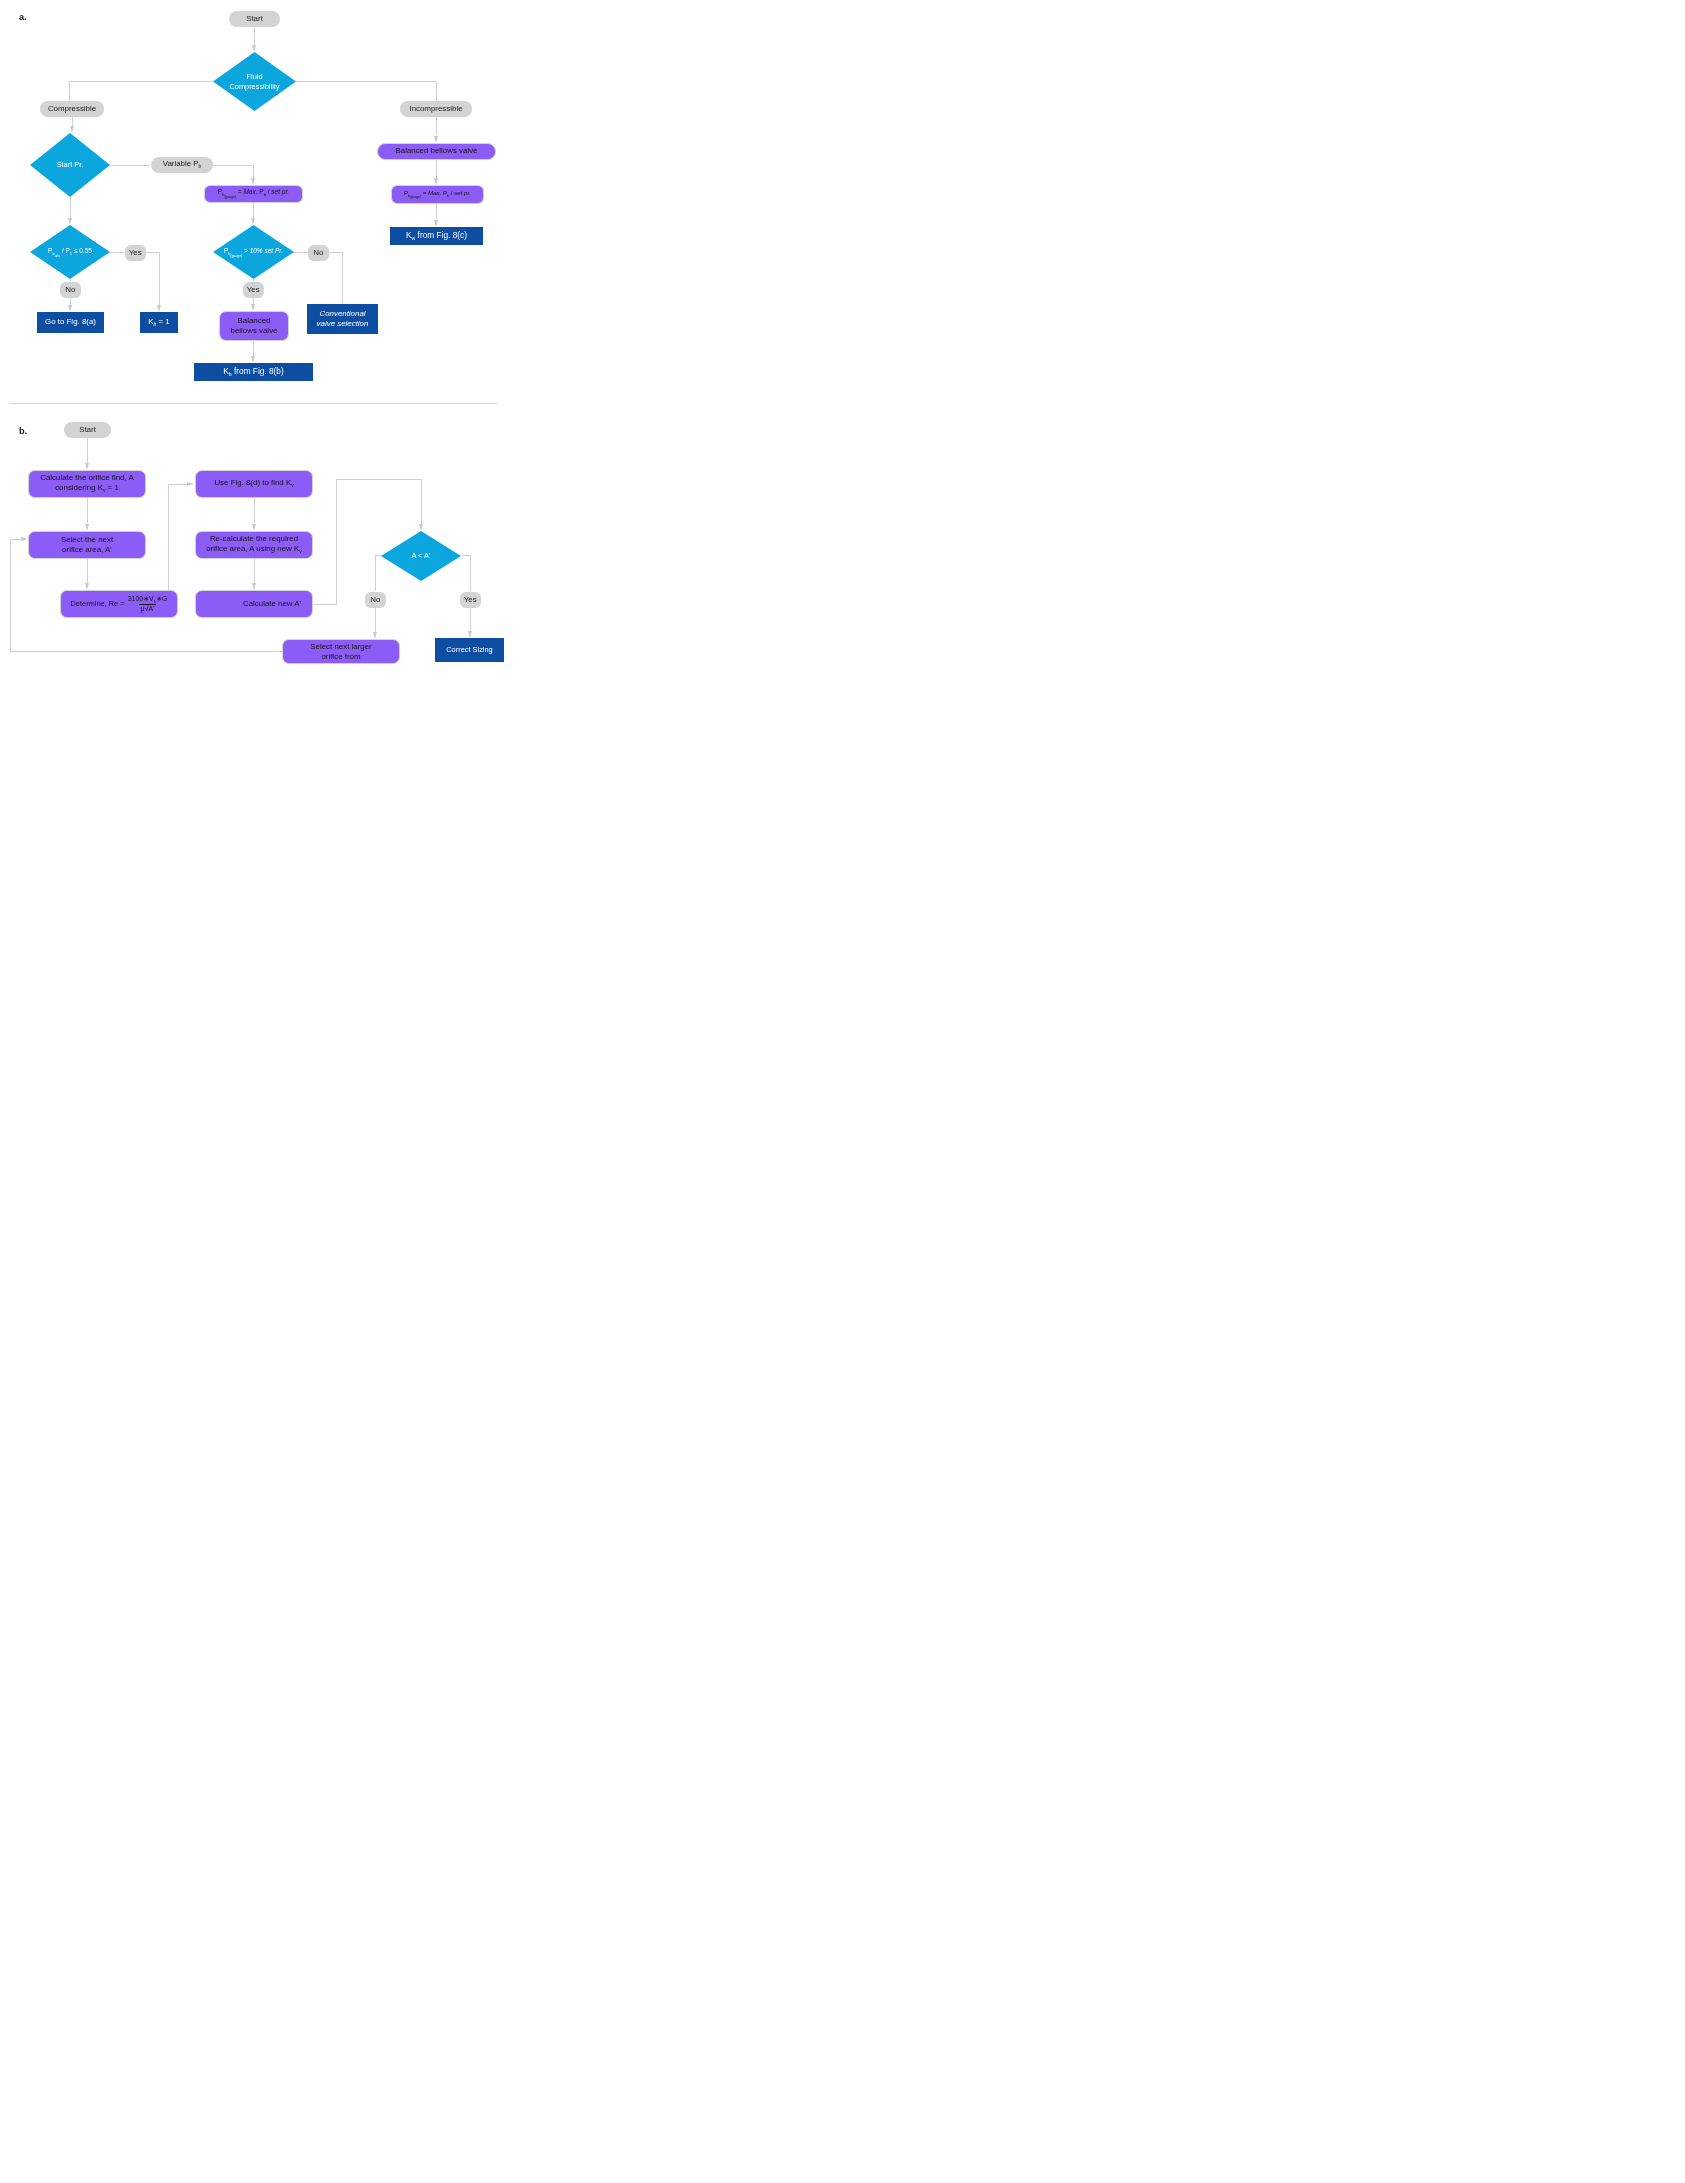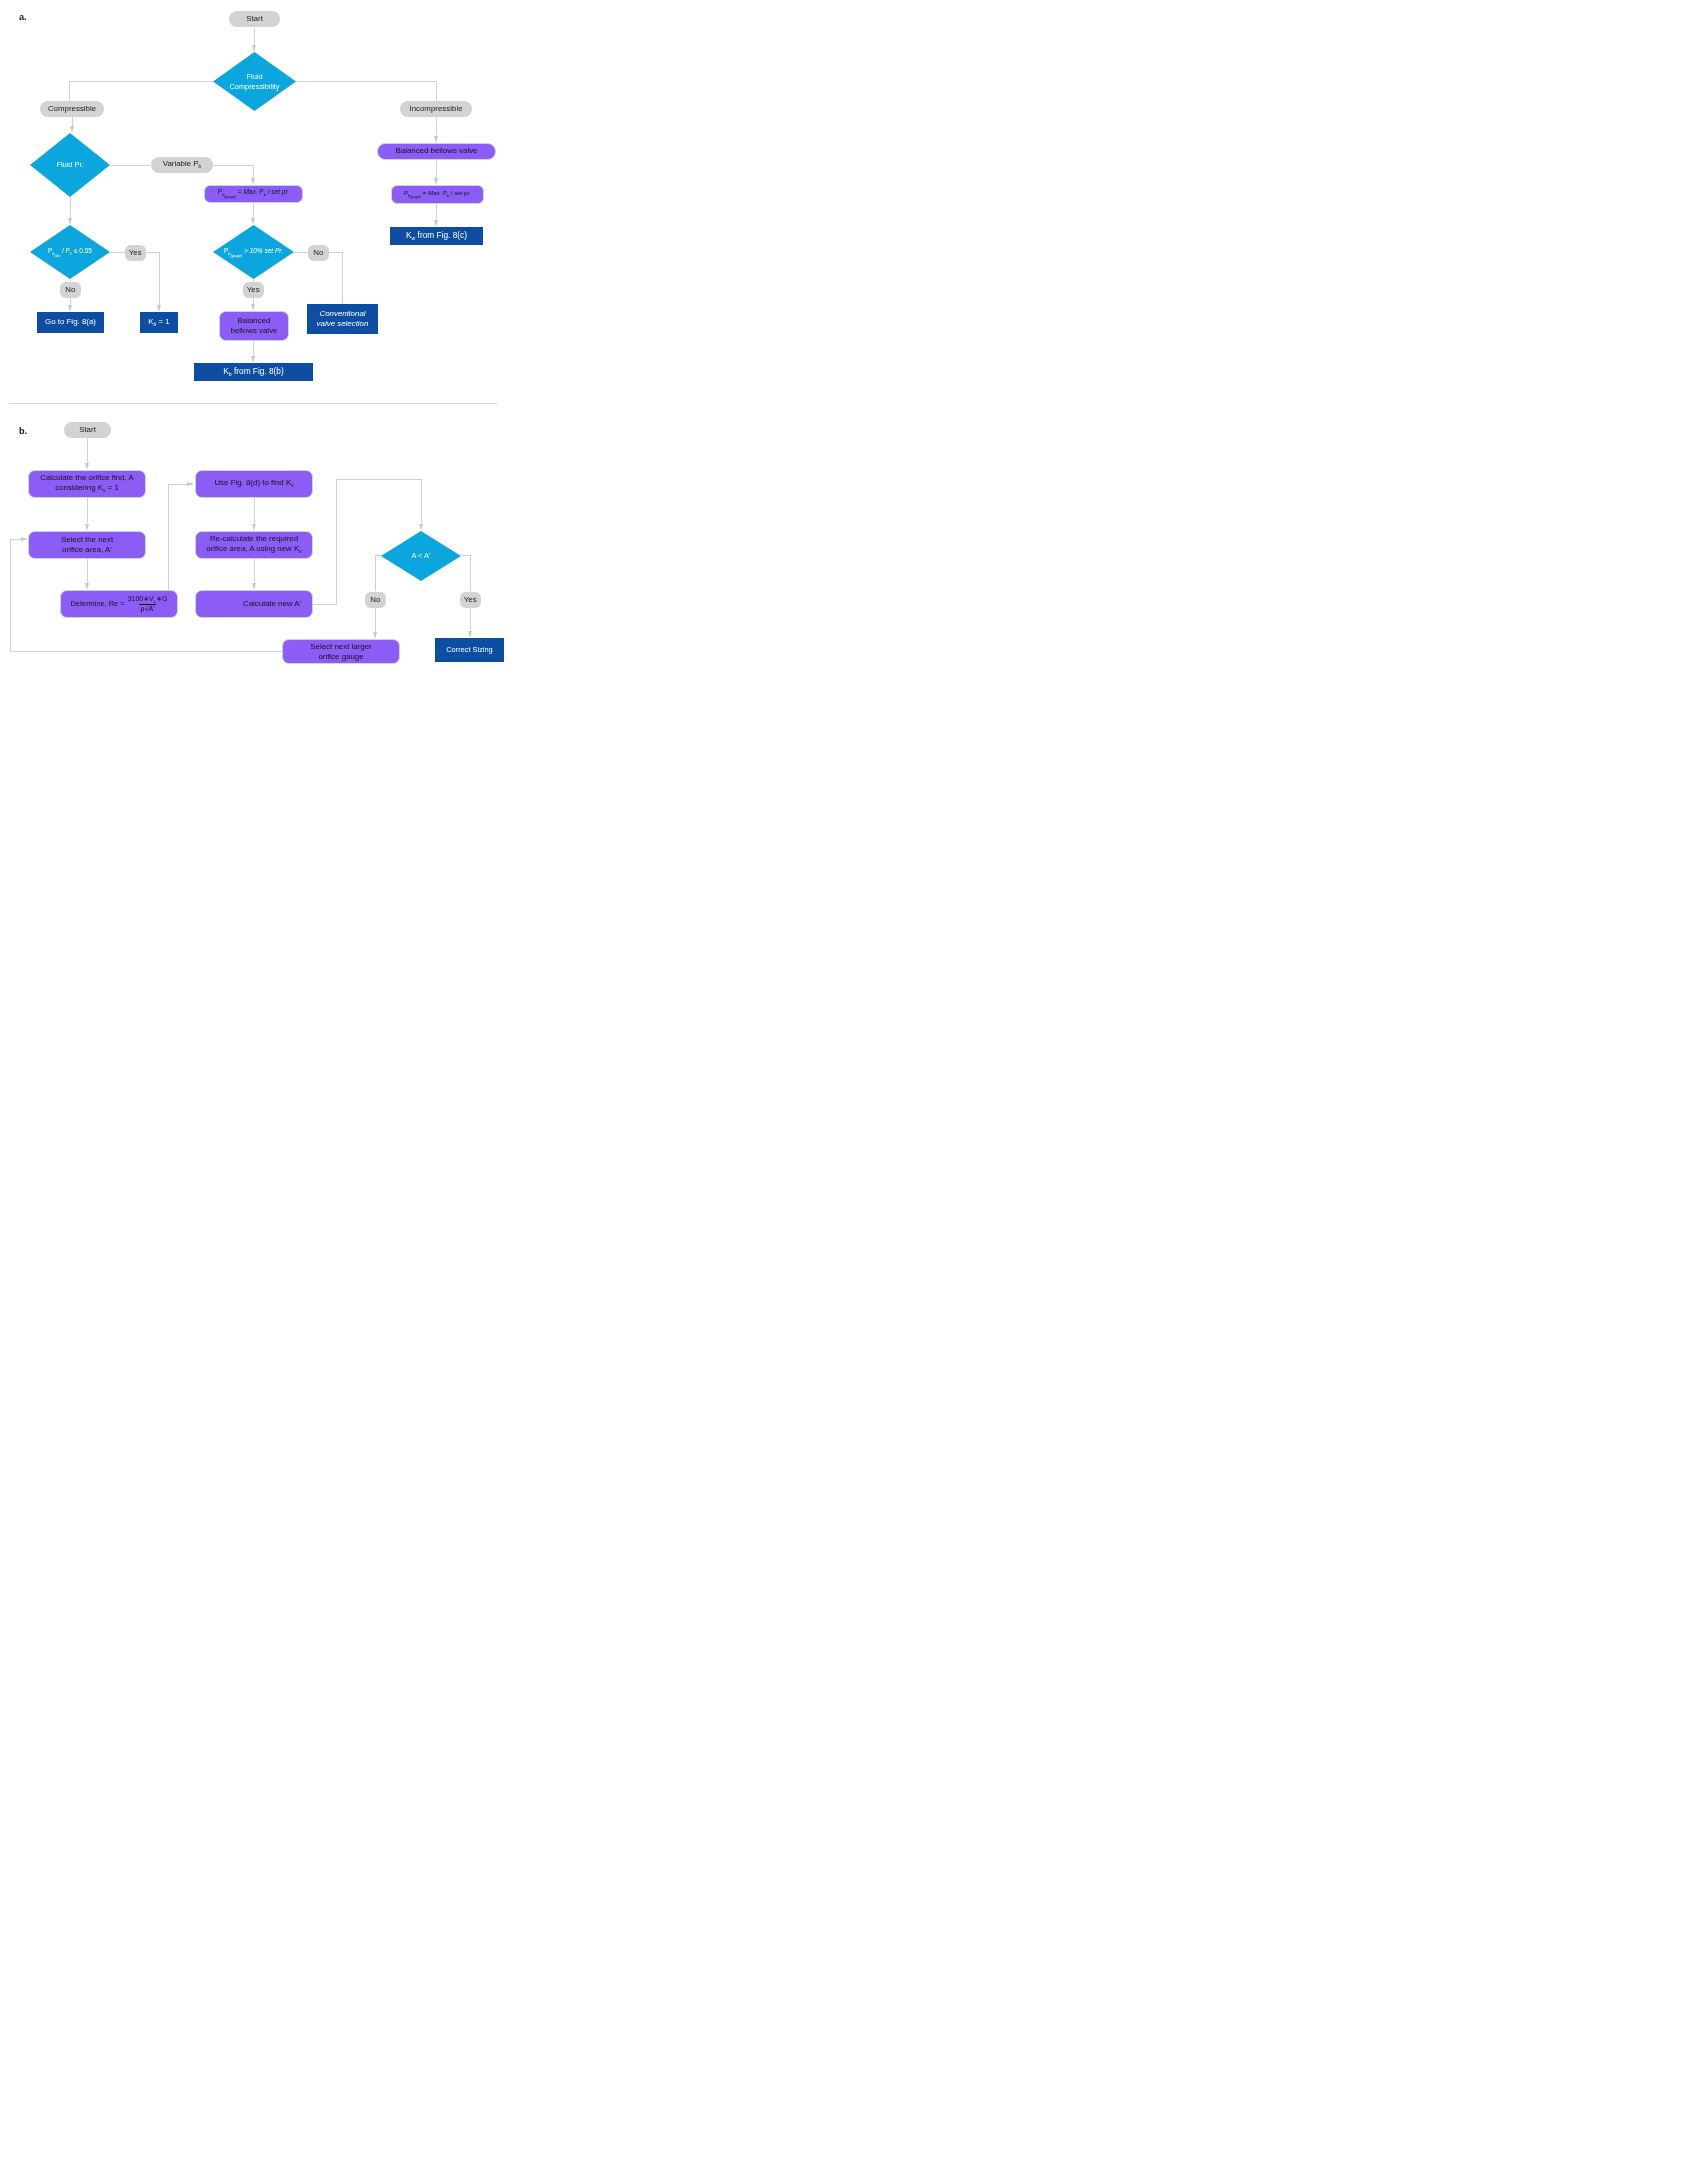--- a/index.html
+++ b/index.html
@@ -83,21 +83,21 @@
 
   <div class="node pill" style="left:40px;top:101px;width:64px;height:16px;">
     <span>Compressible</span>
   </div>
 
   <div class="node pill" style="left:400px;top:101px;width:72px;height:16px;">
     <span>Incompressible</span>
   </div>
 
   <div class="node diamond" style="left:30px;top:133px;width:80px;height:64px;">
-    <span>Fluid Pr.</span>
+    <span>Start Pr.</span>
   </div>
 
   <div class="node pill" style="left:151px;top:157px;width:62px;height:16px;">
     <span><span>Variable P</span><span class="sb">b</span></span>
   </div>
 
   <div class="node whitebox frm" style="left:204px;top:185px;width:99px;height:17.5px;border-radius:6.1px;">
     <span><span>P</span><span class="sb">b</span><span class="ss">(gauge)</span><span> = </span><span class="itl">Max.</span><span> P</span><span class="sb">b</span><span> / </span><span class="itl">set pr.</span></span>
   </div>
 
@@ -231,21 +231,21 @@
 
   <div class="node pill sm" style="left:365px;top:592px;width:20.5px;height:16px;">
     <span>No</span>
   </div>
   <div class="node pill sm" style="left:460px;top:592px;width:20.5px;height:16px;">
     <span>Yes</span>
   </div>
 
   <div class="node whitebox" style="left:282px;top:639px;width:118px;height:25px;">
     <span>Select next larger</span>
-    <span>orifice gauge</span>
+    <span>orifice from</span>
   </div>
 
   <div class="node bluebox" style="left:435px;top:638px;width:69px;height:23.6px;font-size:7.4px;">
     <span>Correct Sizing</span>
   </div>
 
 </div>
 
 
 </body></html>

